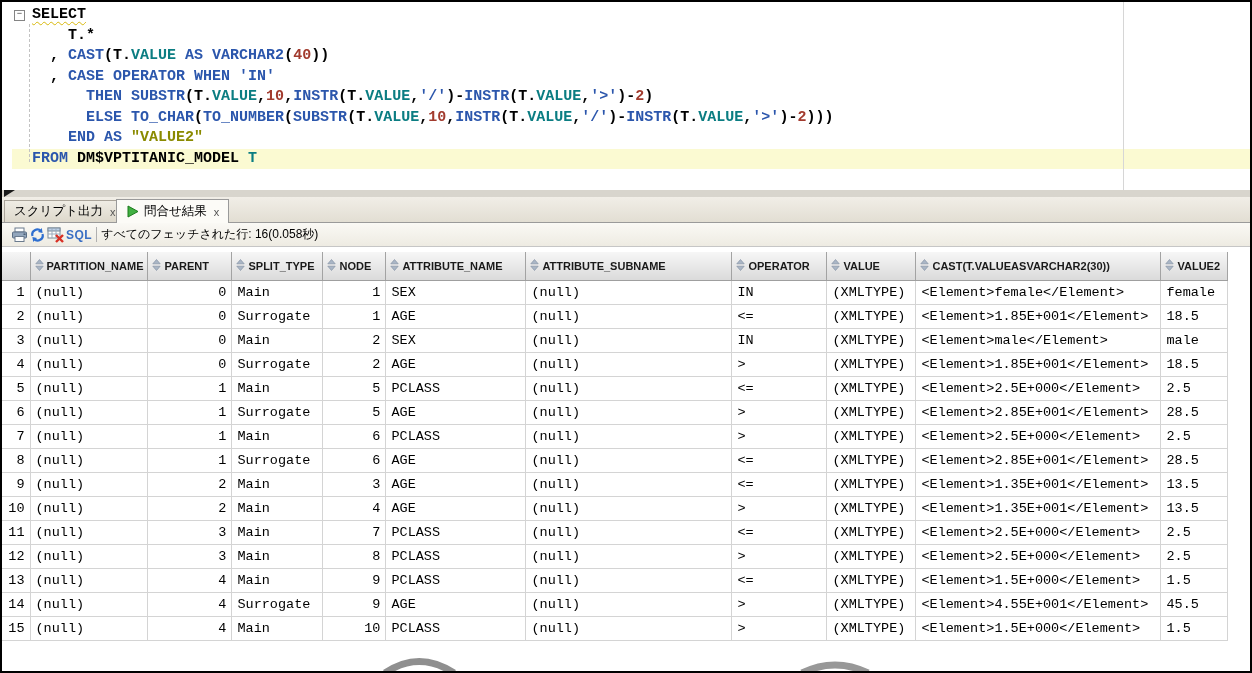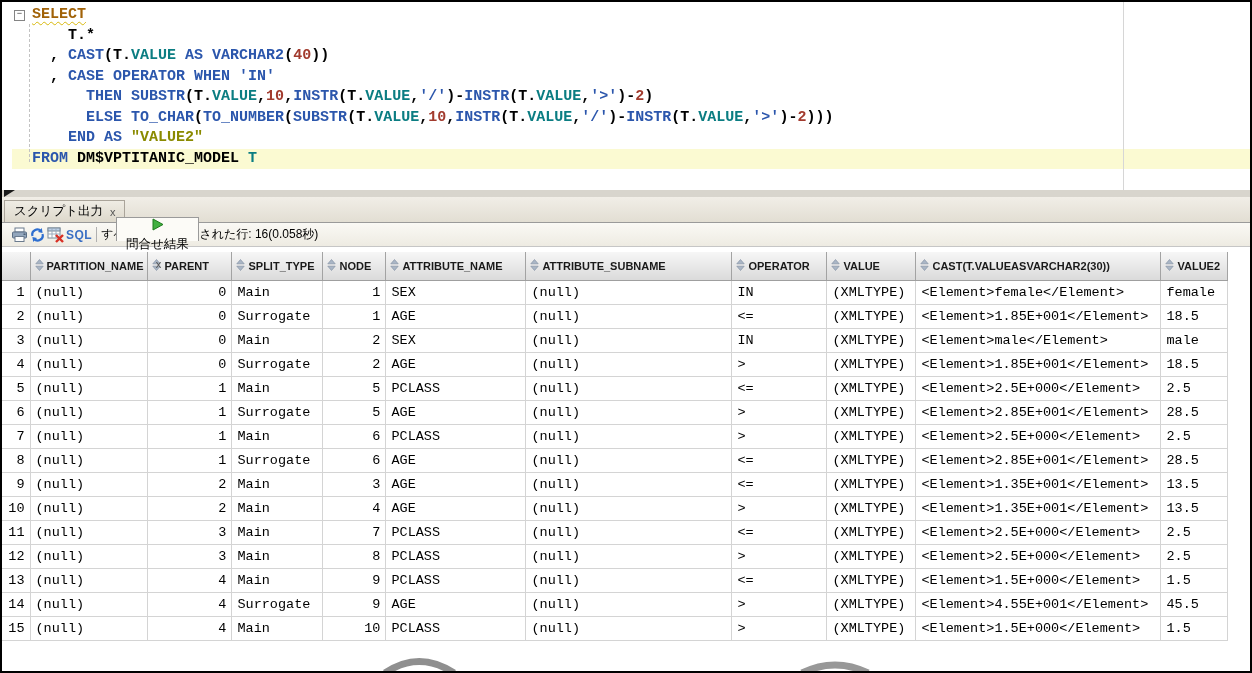--- a/index.html
+++ b/index.html
@@ -18,32 +18,32 @@
   .margin-guide{position:absolute;left:1121px;top:0;bottom:0;border-left:1px solid #d6d6d6;}
   #code{position:absolute;left:30px;top:3px;right:0;font-family:"Liberation Mono",monospace;font-size:15px;font-weight:bold;}
   .code-line{height:20.5px;line-height:20.5px;white-space:pre;position:relative;z-index:1;}
   .current-line-bg{position:absolute;left:10px;right:0;top:146.5px;height:20.5px;background:#fbfad2;z-index:0;}
   .tok-plain{color:#000;}
   .tok-kw{color:#2b56ac;}
   .tok-str{color:#2b56ac;}
   .tok-col{color:#0b7d82;}
   .tok-num{color:#a23b2e;}
   .tok-qid{color:#8a8a00;}
-  .tok-kw-squiggle{color:#a16207;text-decoration:underline wavy #d8b80c 1px;text-underline-offset:3px;}
+  .tok-kw-squiggle{color:#000000;text-decoration:underline wavy #d8b80c 1px;text-underline-offset:3px;}
   
   .splitter{position:absolute;left:0;top:188px;right:0;height:7px;background:#d8d5cd;}
   .splitter-tri{position:absolute;left:2px;top:0;width:0;height:0;border-top:7px solid #1a1a1a;border-right:11px solid transparent;}
   
   .tabbar{position:absolute;left:0;top:195px;right:0;height:26px;background:linear-gradient(#f1eee7,#e2ded3);border-bottom:1px solid #9a9a9a;box-sizing:border-box;}
   .tab{
     position:absolute;top:3px;height:22px;box-sizing:border-box;display:flex;align-items:center;gap:5px;
     padding:0 9px;font-size:12.5px;color:#000;border:1px solid #aaa49a;border-bottom:none;cursor:default;
   }
   .tab-inactive{left:2px;background:linear-gradient(#efece4,#ddd8cb);justify-content:flex-end;}
-  .tab-active{left:114px;background:#fcfbf7;border-color:#9a9a9a;height:24px;top:20px;z-index:2;flex-direction:column;}
+  .tab-active{left:114px;background:#fcfbf7;border-color:#9a9a9a;height:24px;top:2px;z-index:2;}
   .tab .close{font-size:11px;color:#555;margin-left:2px;}
   .play-icon svg{display:block;}
   
   .toolbar{
     position:absolute;left:0;top:221px;right:0;height:24px;background:linear-gradient(#faf9f5,#eeebe2);
     border-bottom:1px solid #c6c6c6;display:flex;align-items:center;gap:0;padding-left:8px;box-sizing:border-box;
   }
   .tb-icon{width:18px;height:17px;display:flex;align-items:center;justify-content:center;}
   .sql-label{color:#3a6fc4;font-weight:bold;font-size:12px;letter-spacing:.5px;margin-left:2px;}
   .tb-sep{width:1px;height:15px;background:#b0b0b0;margin:0 4px;}

